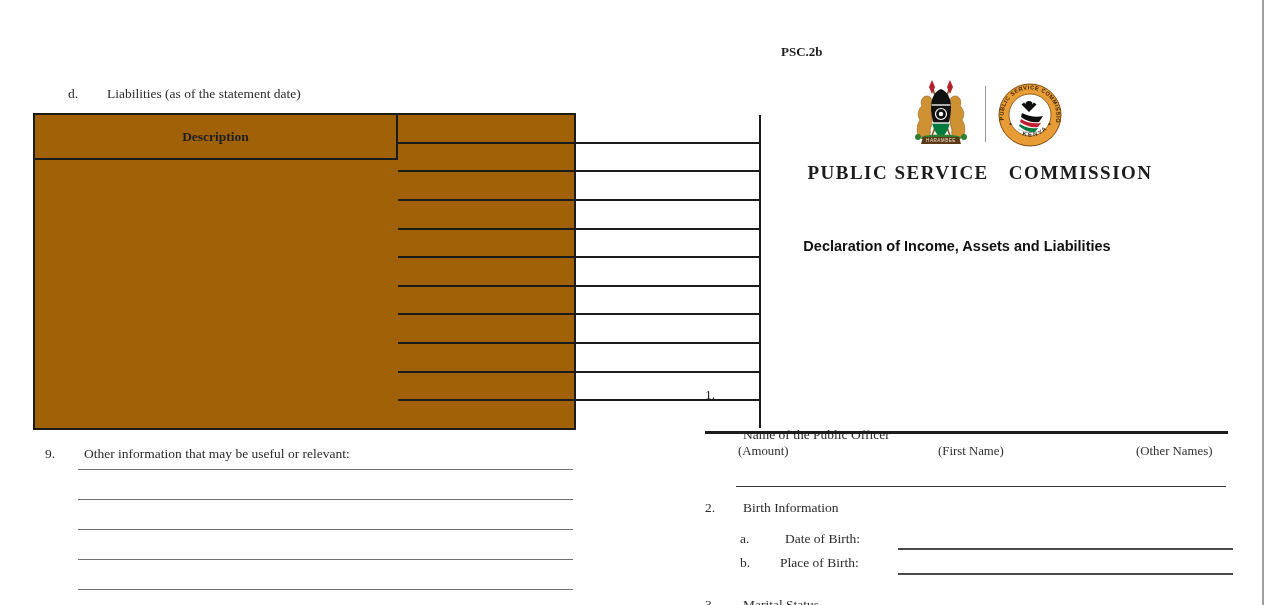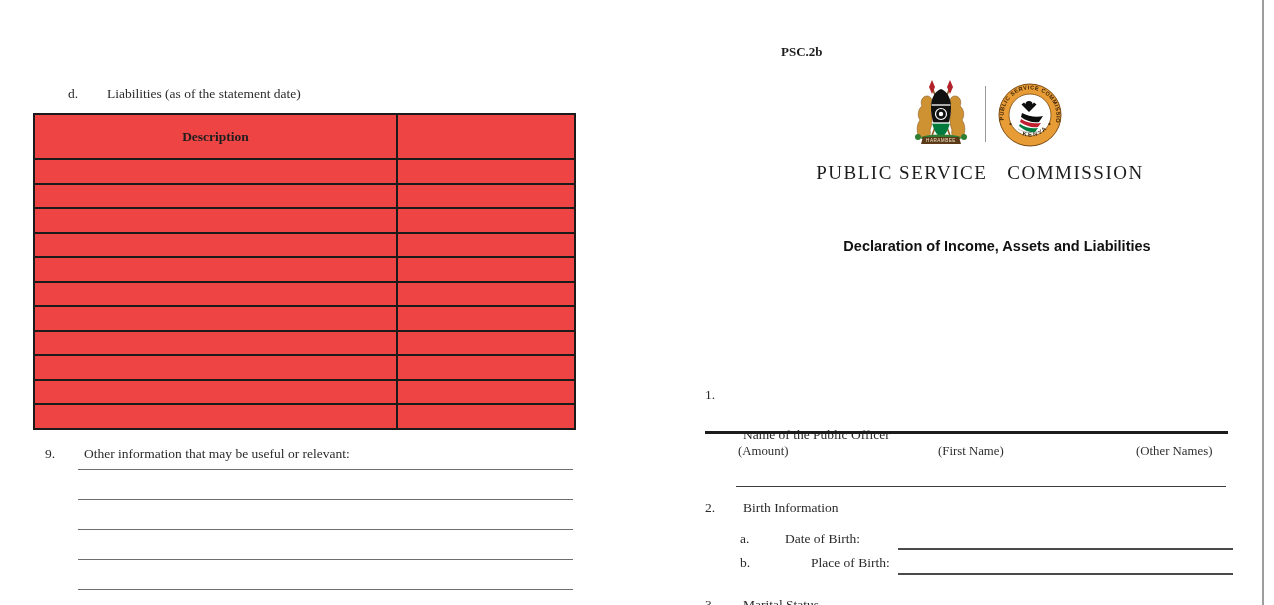--- a/index.html
+++ b/index.html
@@ -9,22 +9,22 @@
     overflow:hidden; font-family:"Liberation Serif", serif; color:#262626;
   }
   .abs { position:absolute; }
   .serif { font-family:"Liberation Serif", serif; }
 
   
   .sec-label { font-size:13.5px; color:#2b2b2b; white-space:nowrap; }
 
   #liab-table {
     left:33px; top:113px; width:543px; height:317px;
-    border:2.5px solid #1b1b1b; display:flex; flex-direction:column;
-    background:#ef4444;
+    border:2.5px solid #1b1b1b; display:flex; flex-direction:row;
+    background:#a16207;
   }
   .thead {
     height:45px; min-height:45px; display:flex; border-bottom:2px solid #1b1b1b;
   }
   .th-desc {
     width:363px; border-right:2px solid #1b1b1b;
     display:flex; align-items:center; justify-content:center;
     font-weight:bold; font-size:13.5px; color:#1f1f1f;
   }
   .th-amt {
@@ -38,22 +38,22 @@
   .tcell-desc { width:363px; border-right:2px solid #1b1b1b; }
   .tcell-amt { flex:1; }
 
   #other-info-lines { left:78px; top:440px; width:495px; }
   .writeline { height:30px; border-bottom:1.8px solid #6f6f6f; }
 
   
   .form-code { font-weight:bold; font-size:13px; color:#1e1e1e; }
   .logo-divider { width:1.2px; background:#9a9a9a; }
   .org-name { font-size:19px; letter-spacing:1.5px; color:#1c1c1c; white-space:nowrap; }
-  .org-name .p1 { font-weight:normal; margin-right:20px; }
-  .org-name .p2 { font-weight:normal; }
+  .org-name .p1 { font-weight:bold; margin-right:20px; }
+  .org-name .p2 { font-weight:bold; }
   .decl-title { font-family:"Liberation Sans", sans-serif; font-weight:bold;
     font-size:14.5px; color:#111; white-space:nowrap; transform:translateX(-50%); }
   .q-num { font-size:13.5px; color:#2a2a2a; }
   .q-label { font-size:13.5px; color:#2a2a2a; white-space:nowrap; }
   .name-rule-thick { height:2.6px; background:#1c1c1c; }
   .name-rule-thin  { height:1.4px; background:#3c3c3c; }
   .sublabel { font-size:12.8px; color:#2f2f2f; white-space:nowrap; }
   .blank-rule { height:1.6px; background:#4a4a4a; }
   .page-right-border { width:1.6px; background:#9d9d9d; }
 </style>
@@ -181,38 +181,38 @@
     <path d="M24,31 C30,34 38,36 45,34 L41,40 C35,41 28,39 23,35 Z" fill="#0d0d0d"></path>
     <path d="M23,37 C29,41 36,42 43,41 L40,45 C34,46 28,44 22,40 Z" fill="#C01F2F"></path>
     <path d="M22,42 C28,46 34,47 40,46 L37,50 C32,51 26,48 21,44 Z" fill="#007A3D"></path>
     <path d="M20,47 C27,51 36,52 43,50" stroke="#b9b9b9" stroke-width="0.8" fill="none"></path>
   </svg>
 
   <div class="abs org-name serif" style="left:980px; top:162px; transform:translateX(-50%);">
     <span class="p1">PUBLIC SERVICE</span><span class="p2">COMMISSION</span>
   </div>
 
-  <div class="abs decl-title" style="left:957px; top:238px;margin-left:40px;">Declaration of Income, Assets and Liabilities</div>
+  <div class="abs decl-title" style="left:957px; top:238px;">Declaration of Income, Assets and Liabilities</div>
 
   <div class="abs q-num" style="left:705px; top:387px;">1.</div>
   <div class="abs q-label" style="left:743px; top:387px;margin-top:40px;">Name of the Public Officer</div>
   <div class="abs name-rule-thick" style="left:705px; top:431px; width:523px;"></div>
   <div class="abs sublabel" style="left:738px; top:444px;">(Amount)</div>
   <div class="abs sublabel" style="left:938px; top:444px;">(First Name)</div>
   <div class="abs sublabel" style="left:1136px; top:444px;">(Other Names)</div>
   <div class="abs name-rule-thin" style="left:736px; top:486px; width:490px;"></div>
 
   <div class="abs q-num" style="left:705px; top:500px;">2.</div>
   <div class="abs q-label" style="left:743px; top:500px;">Birth Information</div>
 
   <div class="abs q-num" style="left:740px; top:531px;">a.</div>
   <div class="abs q-label" style="left:785px; top:531px;">Date of Birth:</div>
   <div class="abs blank-rule" style="left:898px; top:548px; width:335px;"></div>
 
   <div class="abs q-num" style="left:740px; top:555px;">b.</div>
-  <div class="abs q-label" style="left:811px; top:555px;">Place of Birth:</div>
+  <div class="abs q-label" style="left:780px; top:555px;">Place of Birth:</div>
   <div class="abs blank-rule" style="left:898px; top:573px; width:335px;"></div>
 
   <div class="abs q-num" style="left:705px; top:597px;">3.</div>
   <div class="abs q-label" style="left:743px; top:597px;">Marital Status</div>
 
   <div class="abs page-right-border" style="left:1262px; top:0; height:605px;"></div>
 </div>
 
 </body></html>

